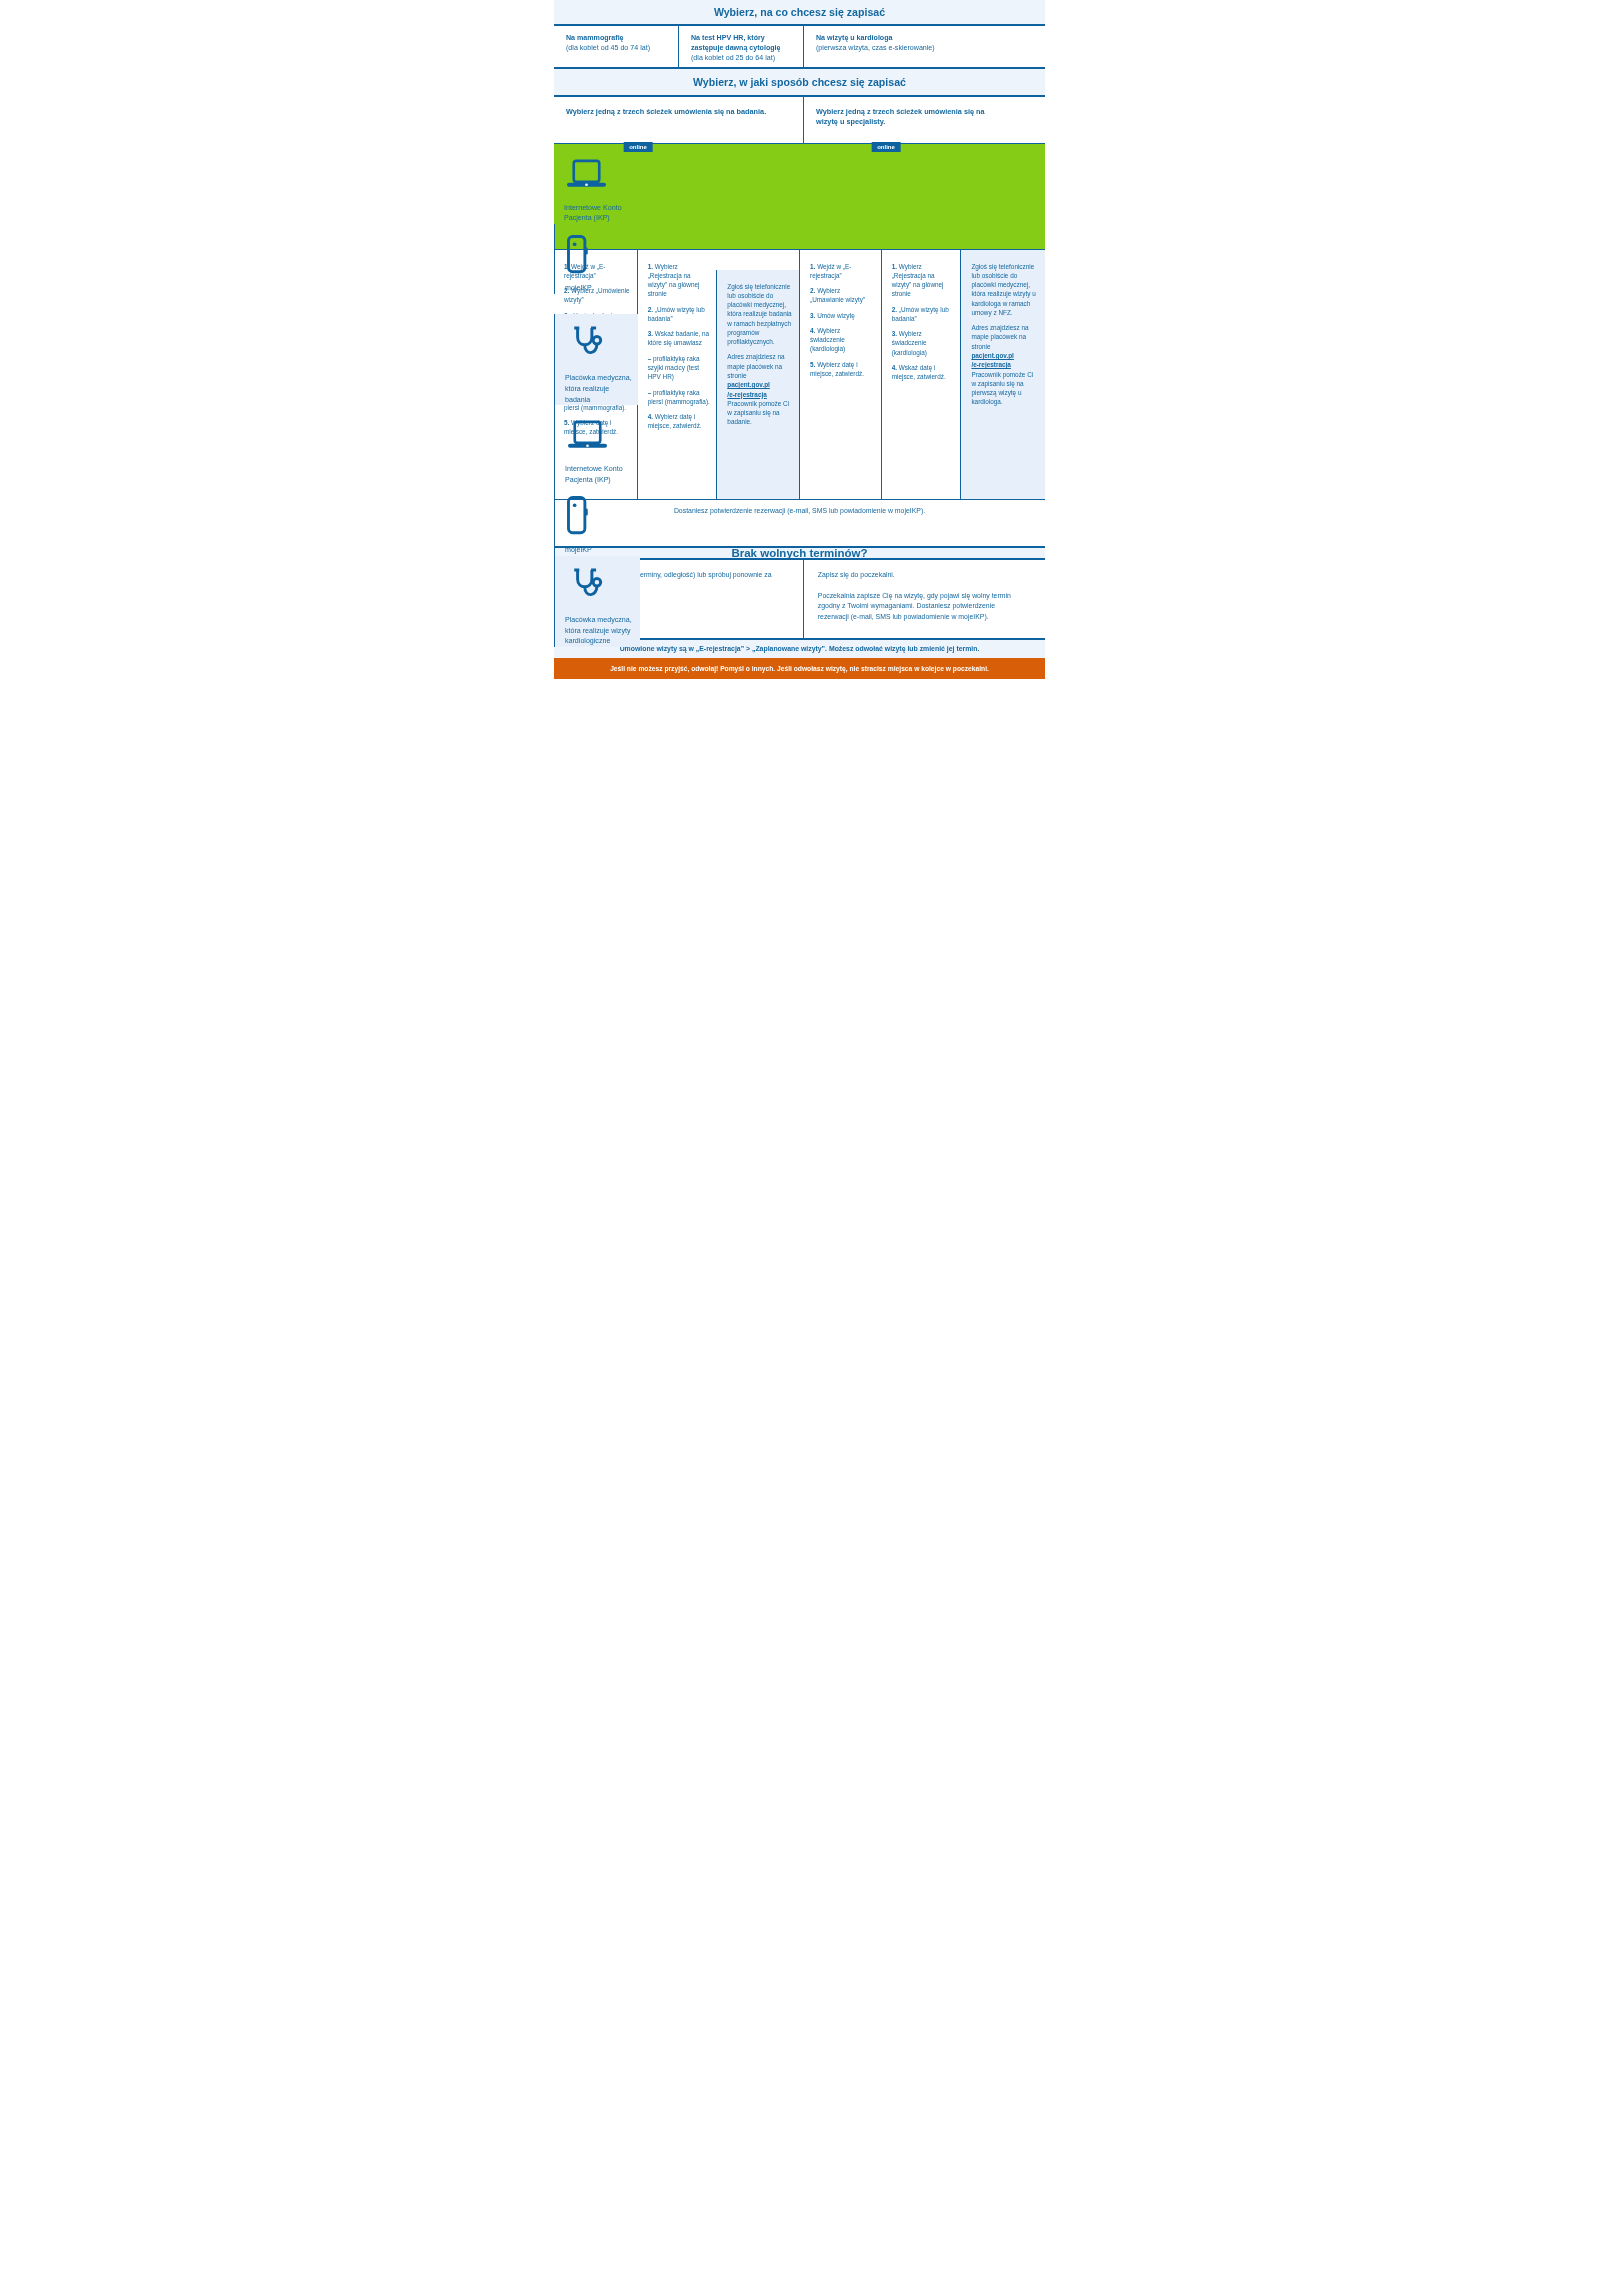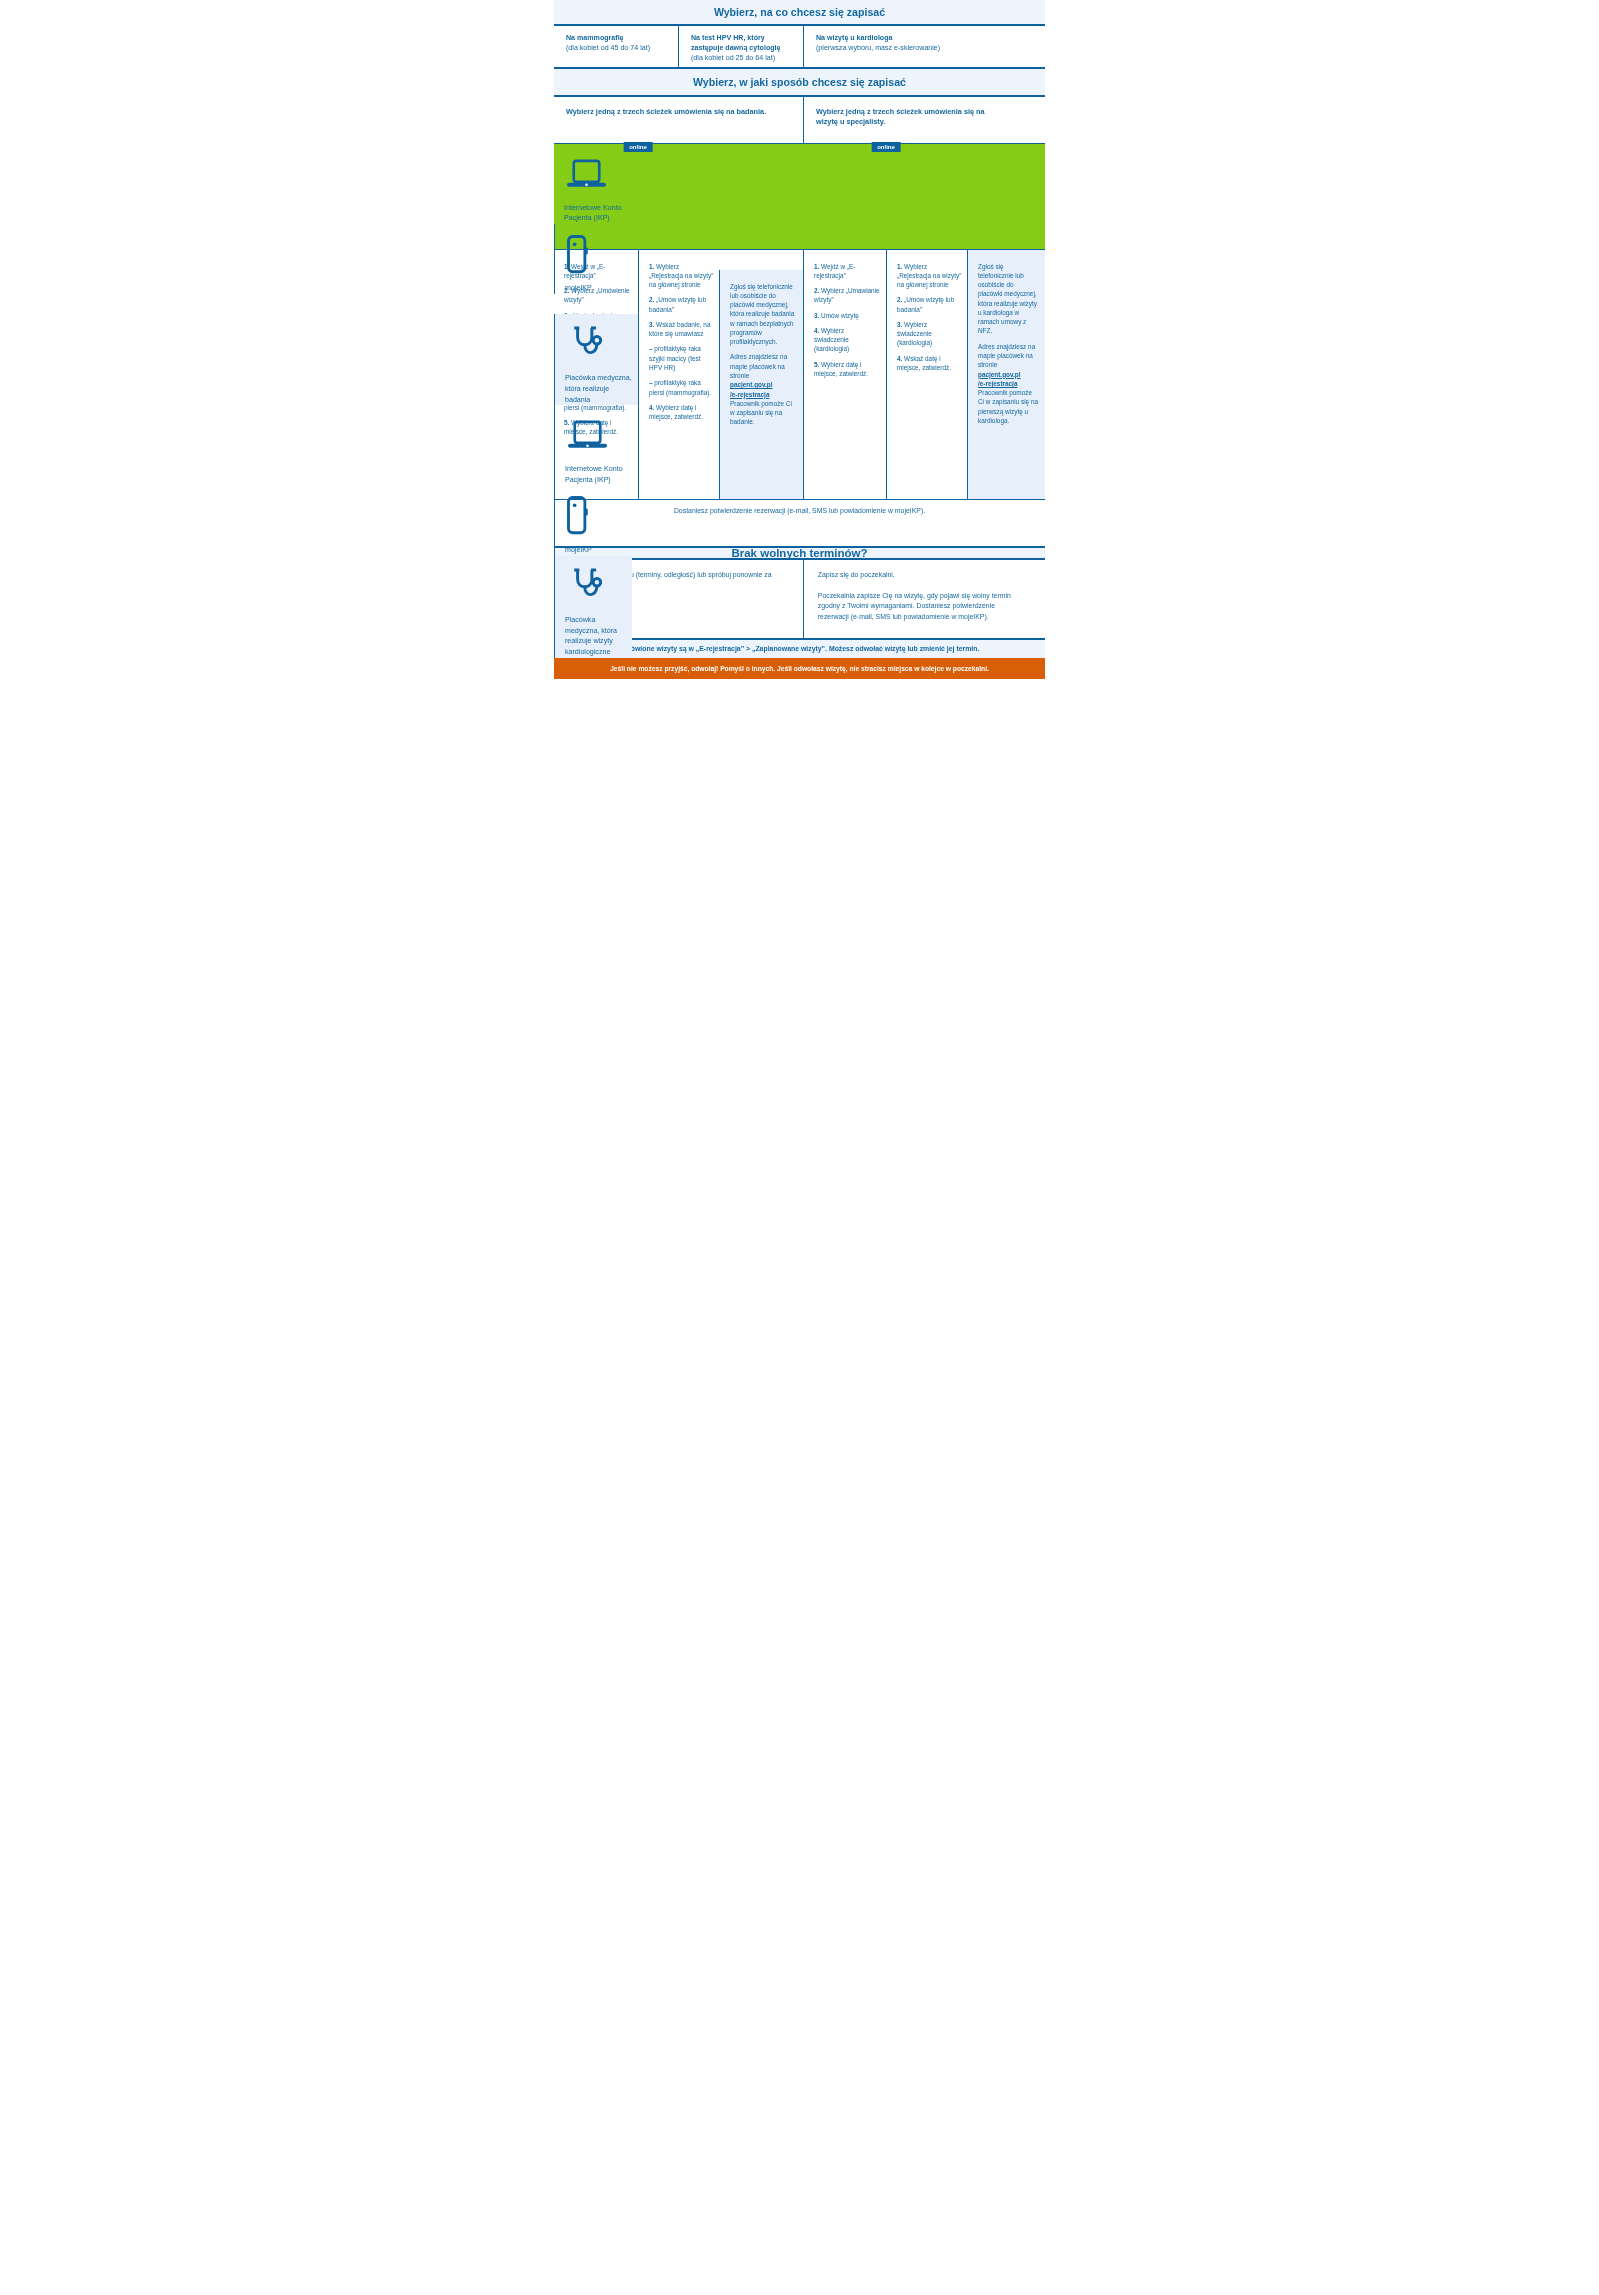--- a/index.html
+++ b/index.html
@@ -32,21 +32,21 @@
   .paths-cell.right{width:241px;border-left:1.4px solid var(--blue);padding-right:37px;}
 
   .icons-row{height:106px;display:flex;border-top:1.4px solid var(--blue);position:relative;background:#84cc16;flex-direction:column;}
   .steps-row{height:250px;display:flex;border-top:1.4px solid var(--blue);background:#fff;}
   .col{padding:4.6px 5.5px 0 10px;}
   .col.w1{width:84px;}
   .col.w2{width:81px;border-left:1.4px solid var(--blue);}
   .col.w3{width:84px;border-left:1.4px solid var(--blue);margin-top:20px;}
   .col.w4{width:83px;border-left:1.4px solid var(--blue);}
   .col.w5{width:81px;border-left:1.4px solid var(--blue);}
-  .col.w6{width:78px;border-left:1.4px solid var(--blue);}
+  .col.w6{width:86px;border-left:1.4px solid var(--blue);}
   .col.tint{background:var(--tint);}
   .steps-row .col{padding-top:12px;}
 
   .icon-box{height:51px;display:flex;align-items:center;}
   .icon-box svg{display:block;}
   .col-label{color:var(--text);font-size:7.1px;line-height:1.5;margin-top:3.7px;}
 
   .online-badge{position:absolute;top:-1.4px;transform:translateX(-50%);background:var(--blue);color:#fff;font-weight:bold;font-size:6px;padding:1.8px 5.5px 2.3px;line-height:1;}
   .badge-left{left:84px;}
   .badge-right{left:332px;}
@@ -81,21 +81,21 @@
     <div class="option-cell c1">
       <span class="option-bold">Na mammografię</span>
       <span class="option-normal">(dla kobiet od 45 do 74 lat)</span>
     </div>
     <div class="option-cell c2">
       <span class="option-bold">Na test HPV HR, który zastępuje dawną cytologię</span>
       <span class="option-normal">(dla kobiet od 25 do 64 lat)</span>
     </div>
     <div class="option-cell c3">
       <span class="option-bold">Na wizytę u kardiologa</span>
-      <span class="option-normal">(pierwsza wyboru, masz e-skierowanie)</span>
+      <span class="option-normal">(pierwsza wizyta, czas e-skierowanie)</span>
     </div>
   </div>
 
   <div class="sec-heading sec2">Wybierz, w jaki sposób chcesz się zapisać</div>
 
   <div class="paths-row">
     <div class="paths-cell">Wybierz jedną z trzech ścieżek umówienia się na badania.</div>
     <div class="paths-cell right">Wybierz jedną z trzech ścieżek umówienia się na wizytę u specjalisty.</div>
   </div>
 

